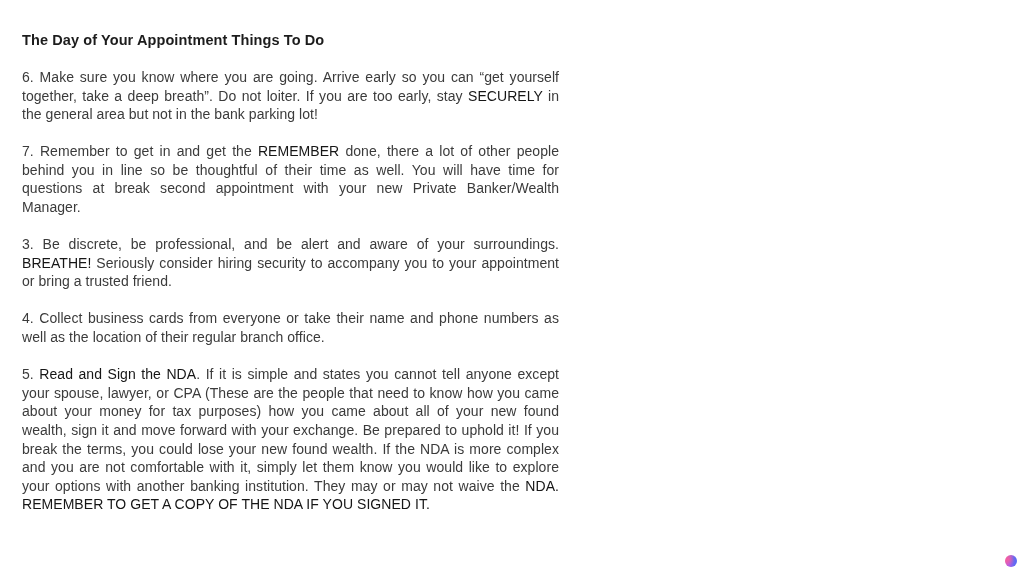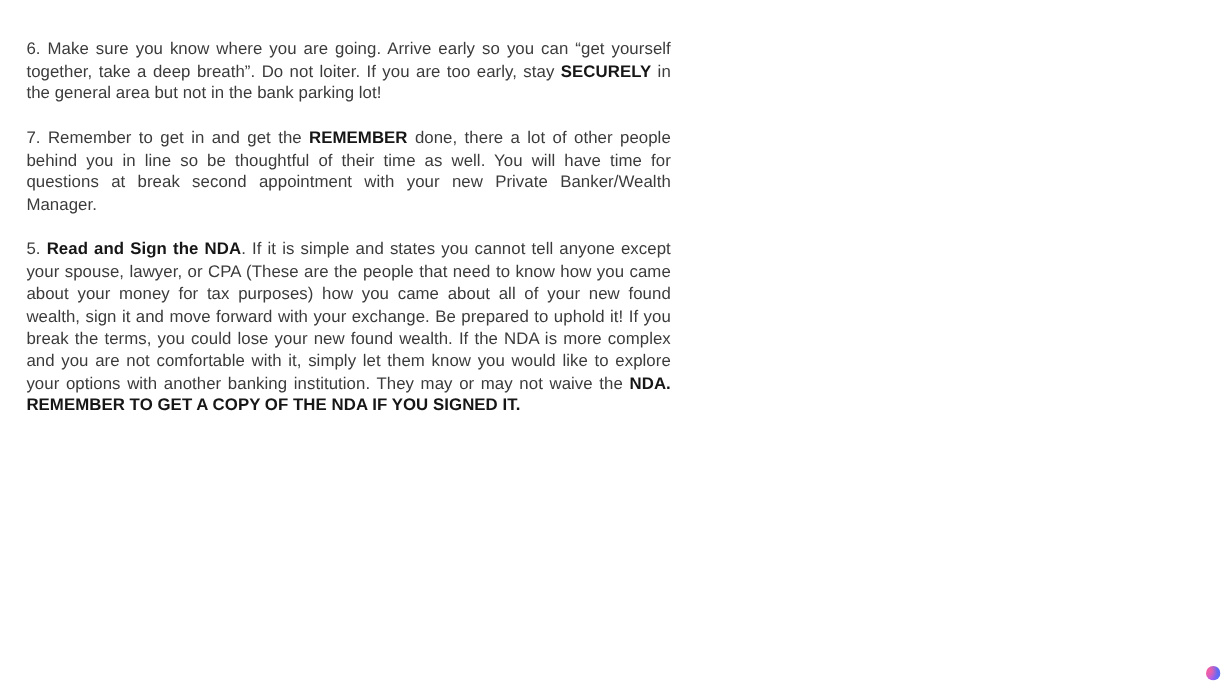--- a/index.html
+++ b/index.html
@@ -32,40 +32,43 @@
   .para {
     font-size: 14px;
     color: #3b3b3b;
     line-height: 18.6px;
     letter-spacing: 0.05px;
     text-align: justify;
     margin: 0 0 18.5px 0;
   }
   .para:last-child { margin-bottom: 12px; }
   .para .b {
-    font-weight: 700;
+    font-weight: 400;
     color: #161616;
   }
   .brand-orb {
     position: absolute;
     left: 1005px;
     top: 555px;
     width: 12px;
     height: 12px;
     border-radius: 50%;
     background:
       radial-gradient(circle at 30% 35%, rgba(246,95,160,0.95) 0%, rgba(246,95,160,0.0) 55%),
       radial-gradient(circle at 75% 30%, rgba(79,109,245,0.95) 0%, rgba(79,109,245,0.0) 60%),
       linear-gradient(115deg, #f55fa0 10%, #b55ce6 50%, #4f6df5 90%);
   }
 </style>
 </head>
 <body>
 
 <div class="doc">
+  <h1 class="doc-title">The Day of Your Appointment Things To Do</h1>
   <div>
       <p class="para"><span>6. Make sure you know where you are going. Arrive early so you can “get yourself together, take a deep breath”. Do not loiter. If you are too early, stay </span><span class="b">SECURELY</span><span> in the general area but not in the bank parking lot!</span></p>
       <p class="para"><span>7. Remember to get in and get the </span><span class="b">REMEMBER</span><span> done, there a lot of other people behind you in line so be thoughtful of their time as well. You will have time for questions at break second appointment with your new Private Banker/Wealth Manager.</span></p>
+      <p class="para"><span>3. Be discrete, be professional, and be alert and aware of your surroundings. </span><span class="b">BREATHE!</span><span> Seriously consider hiring security to accompany you to your appointment or bring a trusted friend.</span></p>
+      <p class="para"><span>4. Collect business cards from everyone or take their name and phone numbers as well as the location of their regular branch office.</span></p>
       <p class="para"><span>5. </span><span class="b">Read and Sign the NDA</span><span>. If it is simple and states you cannot tell anyone except your spouse, lawyer, or CPA (These are the people that need to know how you came about your money for tax purposes) how you came about all of your new found wealth, sign it and move forward with your exchange. Be prepared to uphold it! If you break the terms, you could lose your new found wealth. If the NDA is more complex and you are not comfortable with it, simply let them know you would like to explore your options with another banking institution. They may or may not waive the </span><span class="b">NDA. REMEMBER TO GET A COPY OF THE NDA IF YOU SIGNED IT.</span></p>
     </div>
 </div>
 
 <div class="brand-orb"></div>
 
 </body></html>

